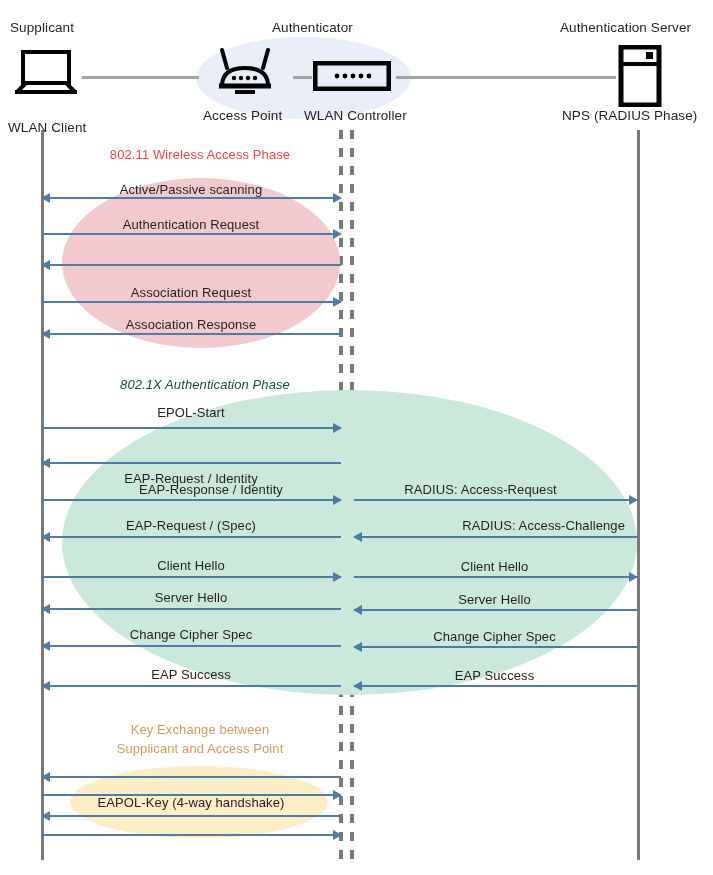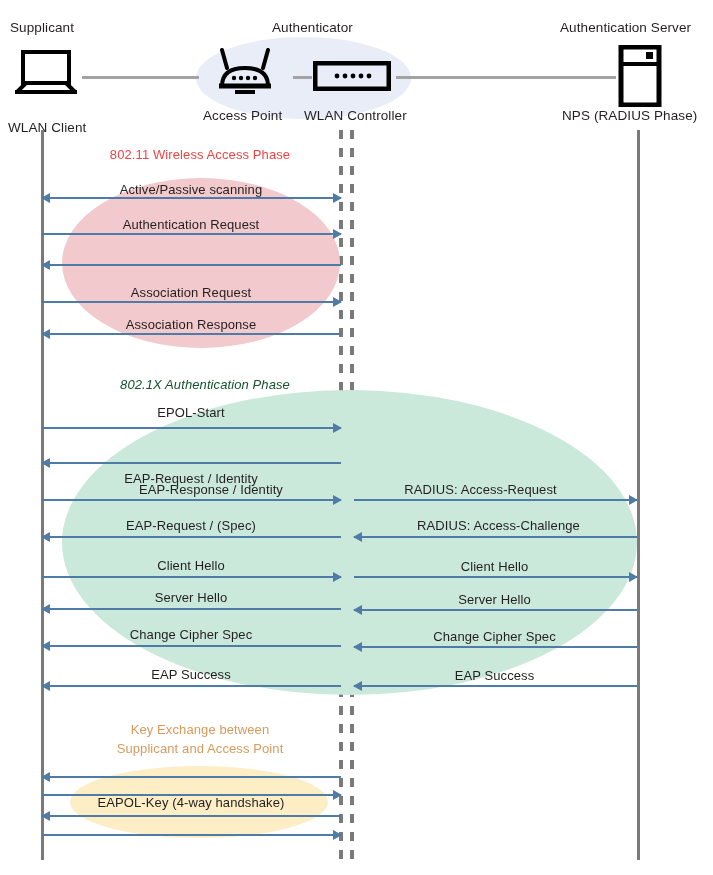--- a/index.html
+++ b/index.html
@@ -247,21 +247,21 @@
     <div class="shaft"></div>
       <div class="head right"></div>
   </div>
 
   <div class="msg-label" style="left:41px; top:518px; width:300px;">EAP-Request / (Spec)</div>
   <div class="msg-arrow" style="left:42px; top:531px; width:299px; height:12px;">
     <div class="shaft"></div>
       <div class="head left"></div>
   </div>
 
-  <div class="msg-label" style="left:356px; top:518px; width:285px;">RADIUS: Access-Challenge</div>
+  <div class="msg-label" style="left:340px; top:518px; width:285px;text-align:right;">RADIUS: Access-Challenge</div>
   <div class="msg-arrow" style="left:354px; top:531px; width:283px; height:12px;">
     <div class="shaft"></div>
       <div class="head left"></div>
   </div>
 
   <div class="msg-label" style="left:41px; top:558px; width:300px;">Client Hello</div>
   <div class="msg-arrow" style="left:42px; top:571px; width:299px; height:12px;">
     <div class="shaft"></div>
       <div class="head right"></div>
   </div>

